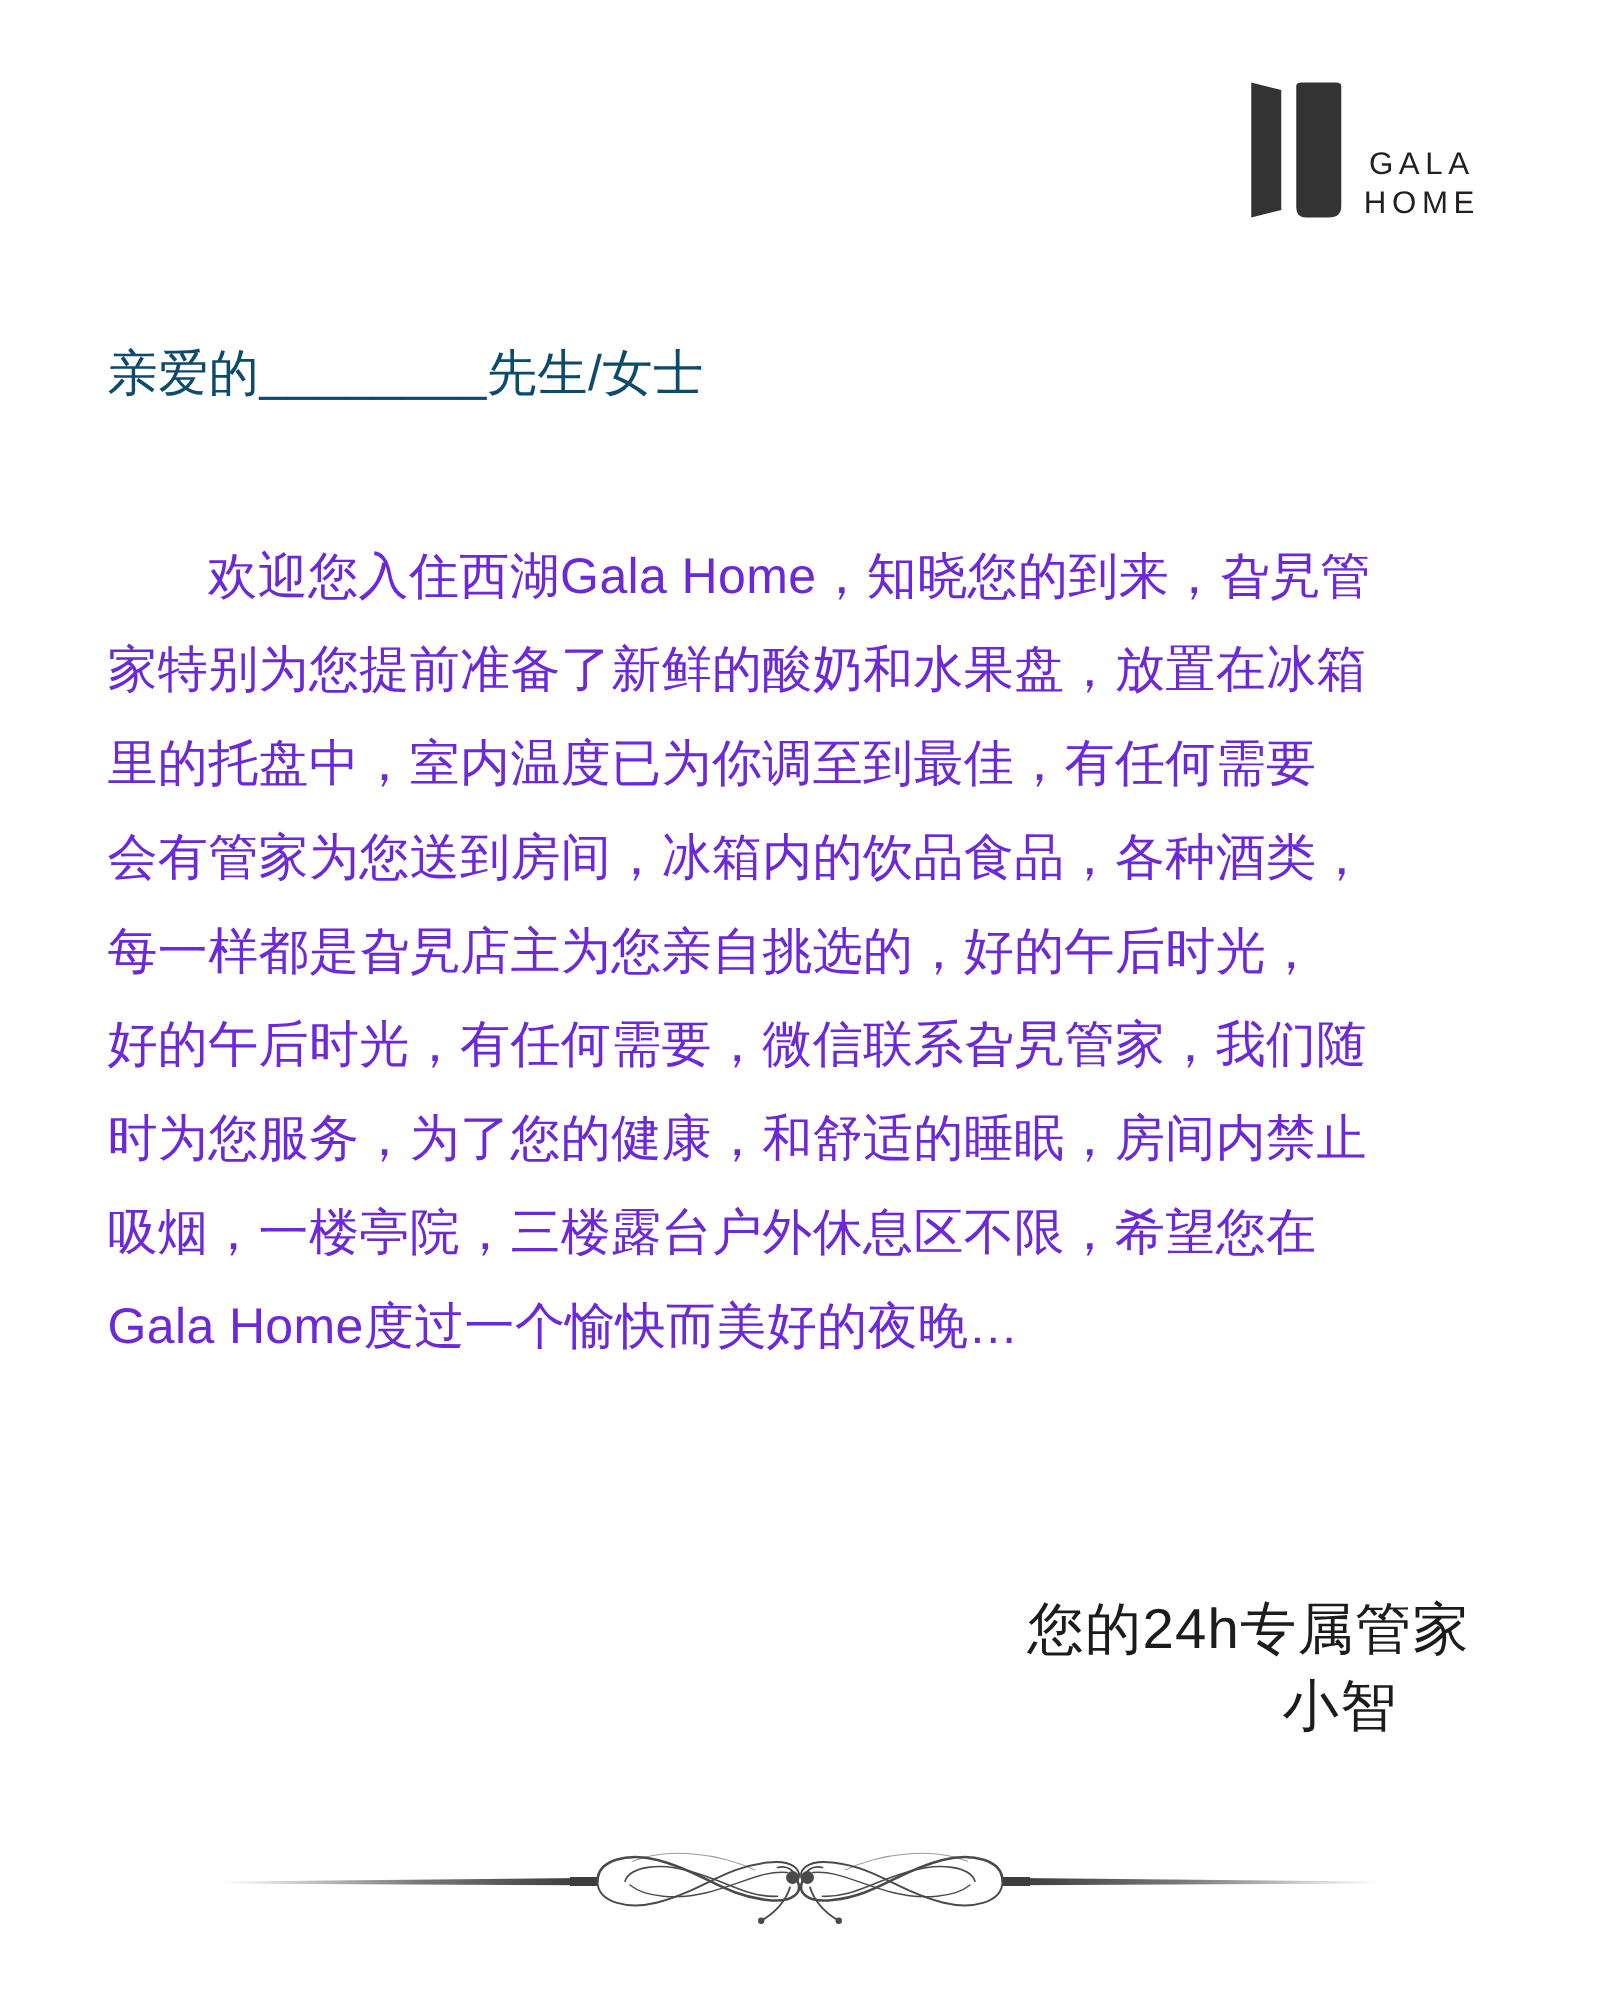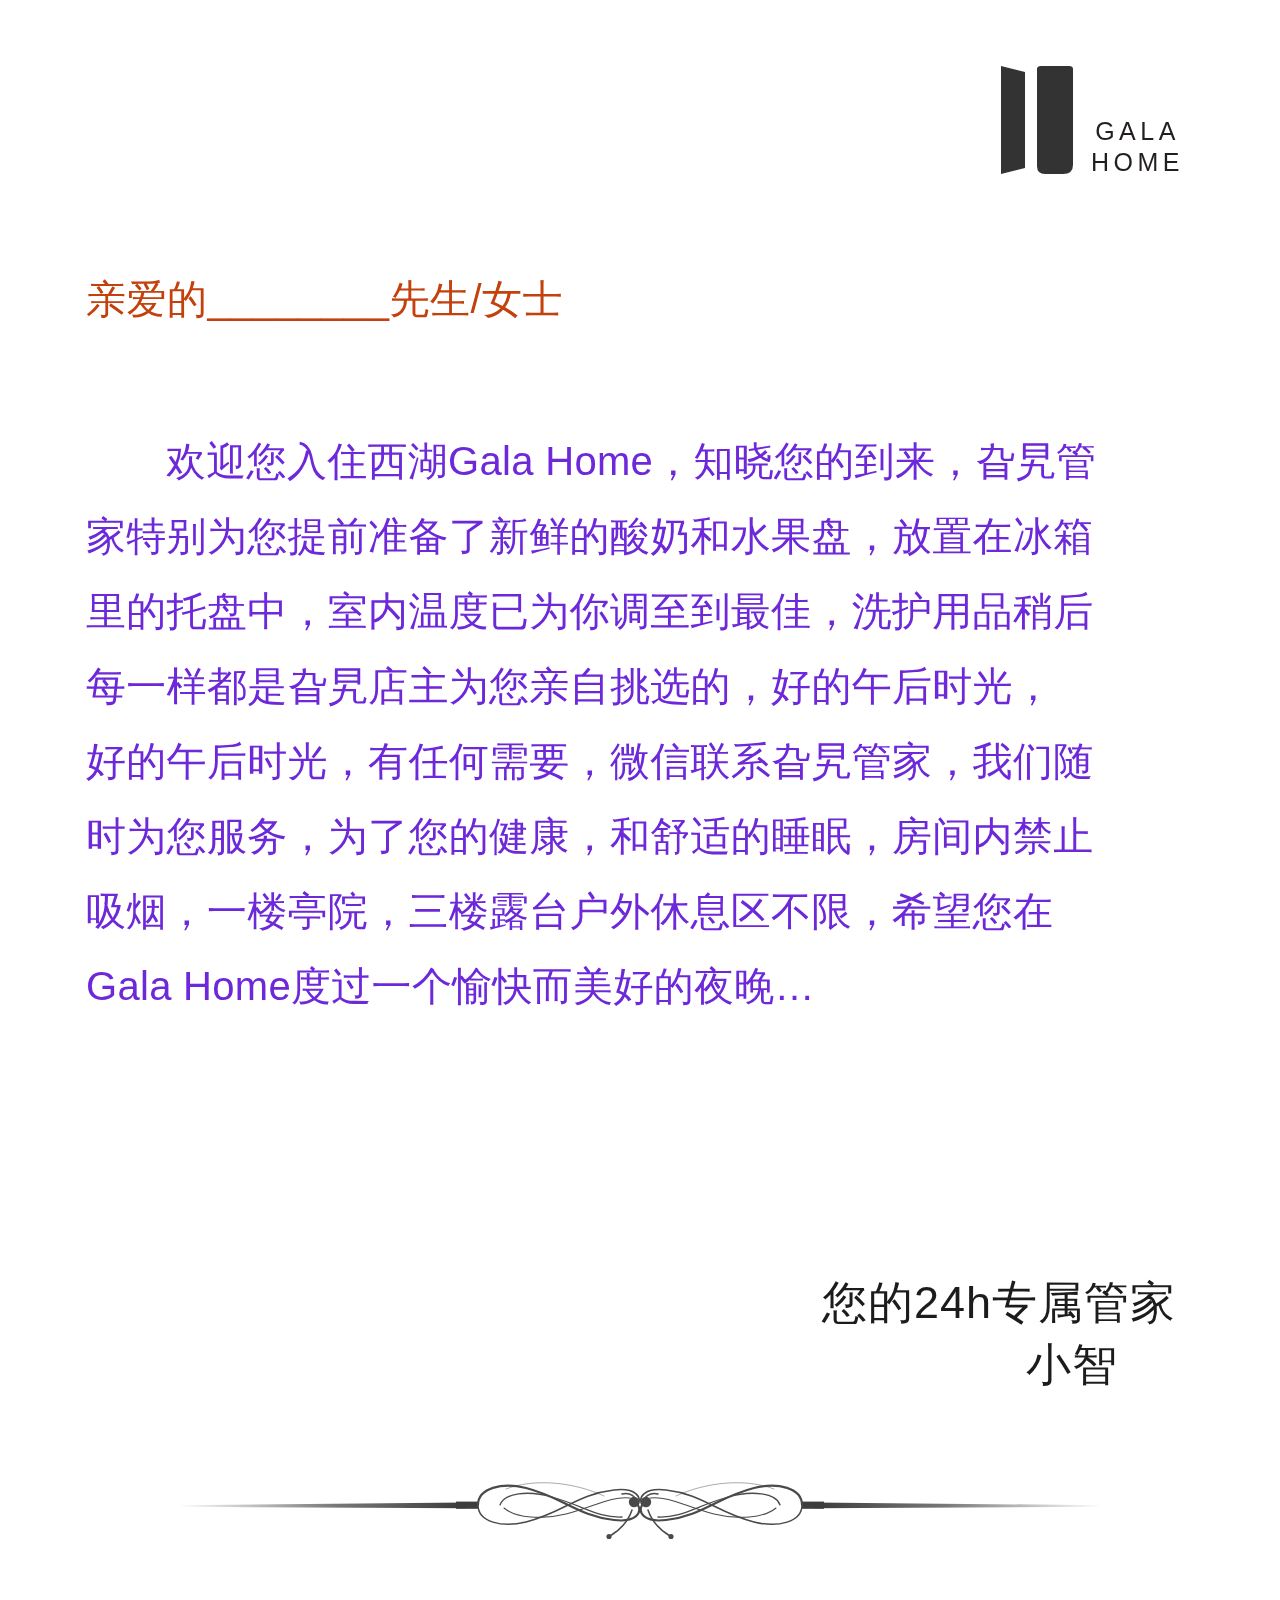--- a/index.html
+++ b/index.html
@@ -58,21 +58,21 @@
   }
 
   
   .salutation {
     position: absolute;
     top: 272px;
     left: 86px;
     font-size: 40px;
     line-height: 1.35;
     letter-spacing: 0.5px;
-    color: #c2410c;
+    color: #0c4a6e;
     font-weight: 300;
     white-space: nowrap;
   }
 
   
   .letter-body {
     position: absolute;
     top: 424px;
     left: 86px;
     width: 1090px;
@@ -139,21 +139,22 @@
       <span class="logo-word">GALA</span>
       <span class="logo-word">HOME</span>
     </span>
   </div>
 
   <div class="salutation">亲爱的________先生/女士</div>
 
   <div class="letter-body">
     <div class="body-line indented">欢迎您入住西湖Gala Home，知晓您的到来，旮旯管</div>
     <div class="body-line">家特别为您提前准备了新鲜的酸奶和水果盘，放置在冰箱</div>
-    <div class="body-line">里的托盘中，室内温度已为你调至到最佳，洗护用品稍后</div>
+    <div class="body-line">里的托盘中，室内温度已为你调至到最佳，有任何需要</div>
+    <div class="body-line">会有管家为您送到房间，冰箱内的饮品食品，各种酒类，</div>
     <div class="body-line">每一样都是旮旯店主为您亲自挑选的，好的午后时光，</div>
     <div class="body-line">好的午后时光，有任何需要，微信联系旮旯管家，我们随</div>
     <div class="body-line">时为您服务，为了您的健康，和舒适的睡眠，房间内禁止</div>
     <div class="body-line">吸烟，一楼亭院，三楼露台户外休息区不限，希望您在</div>
     <div class="body-line">Gala Home度过一个愉快而美好的夜晚…</div>
   </div>
 
   <div class="signature">
     <div class="signature-line">您的24h专属管家</div>
     <div class="signature-line name">小智</div>

